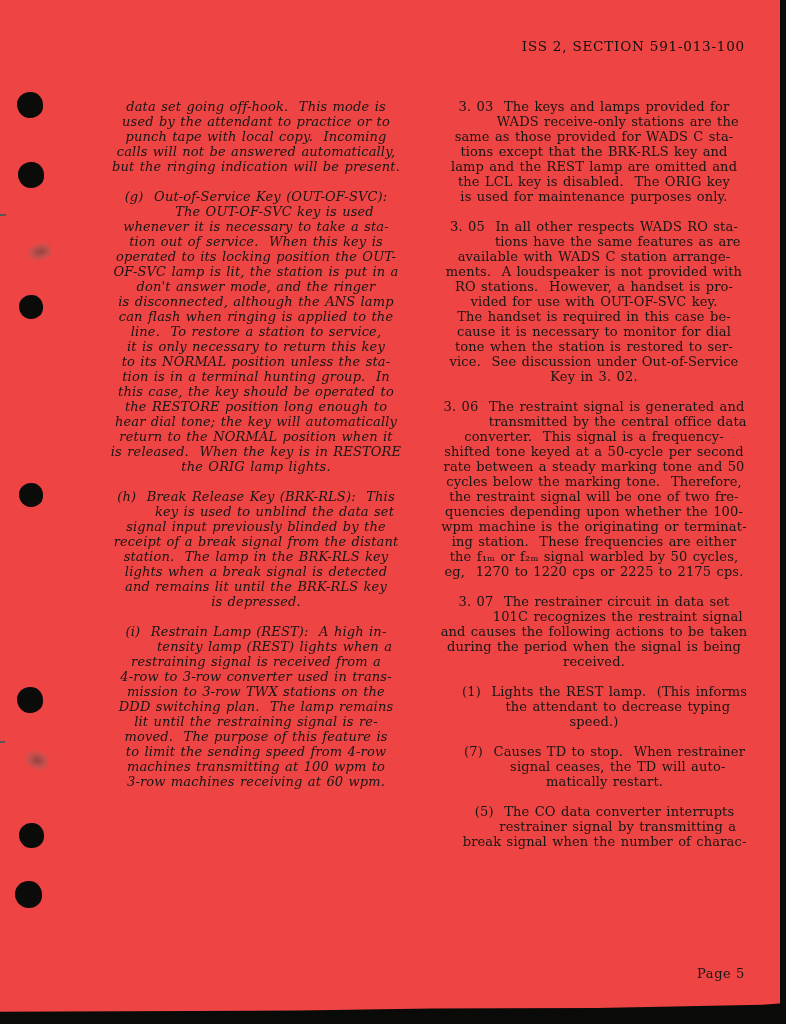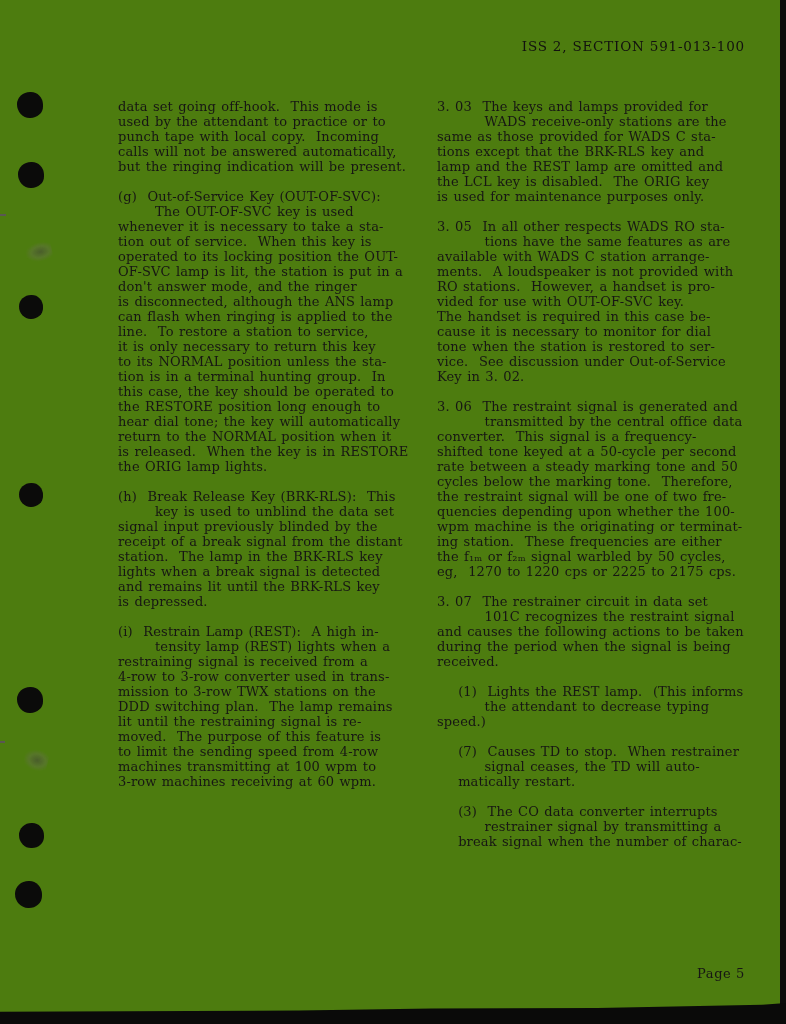--- a/index.html
+++ b/index.html
@@ -1,35 +1,36 @@
 <!DOCTYPE html>
 <html><head>
 <meta charset="utf-8">
 <style>
   html,body{margin:0;padding:0;background:#e9e7e2;}
   .page{
     position:relative;
     width:786px;height:1024px;
-    background:#4d7c0f;
+    background:#ef4444;
     overflow:hidden;
     font-family:"DejaVu Serif","Liberation Serif",serif;
     color:#171614;
+    text-align:center;
   }
   .hdr{
     position:absolute;top:38px;right:41px;
     font-size:13.5px;letter-spacing:0.8px;
     color:#12110f;
     white-space:pre;
   }
   .col{
     position:absolute;top:99px;
     font-size:13px;line-height:15px;
     letter-spacing:0.15px;word-spacing:1px;
   }
-  .col-left{left:118px;width:296px;}
+  .col-left{left:108px;width:296px;font-style:italic;}
   .col-right{left:437px;width:314px;}
   .para{white-space:pre-wrap;margin:0 0 15px 0;}
   .ftr{
     position:absolute;top:966px;right:41px;
     font-size:13px;letter-spacing:0.6px;
   }
   .dot{
     position:absolute;background:#0b0b0a;
     border-radius:52% 48% 50% 50%/49% 51% 46% 54%;
   }
@@ -136,21 +137,21 @@
     <div class="para">3. 07  The restrainer circuit in data set
          101C recognizes the restraint signal
 and causes the following actions to be taken
 during the period when the signal is being
 received.</div>
     <div class="para">    (1)  Lights the REST lamp.  (This informs
          the attendant to decrease typing speed.)</div>
     <div class="para">    (7)  Causes TD to stop.  When restrainer
          signal ceases, the TD will auto-
     matically restart.</div>
-    <div class="para">    (3)  The CO data converter interrupts
+    <div class="para">    (5)  The CO data converter interrupts
          restrainer signal by transmitting a
     break signal when the number of charac-</div>
   </div>
 
   <div class="ftr">Page 5</div>
 
   <div class="dot" style="left:17px;top:92px;width:26px;height:26px;"></div>
   <div class="dot" style="left:18px;top:162px;width:26px;height:26px;"></div>
   <div class="smudge" style="left:26px;top:243px;width:26px;height:18px;transform:rotate(-12deg);"></div>
   <div class="dot" style="left:19px;top:295px;width:24px;height:24px;"></div>

